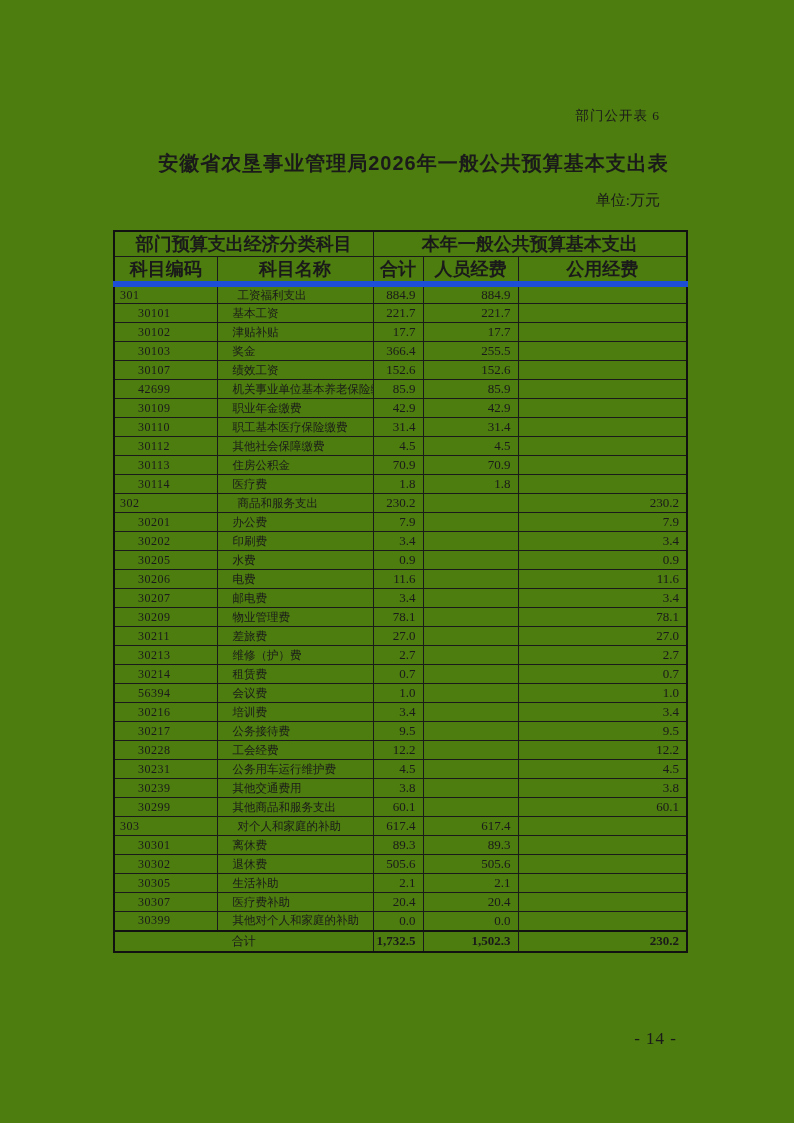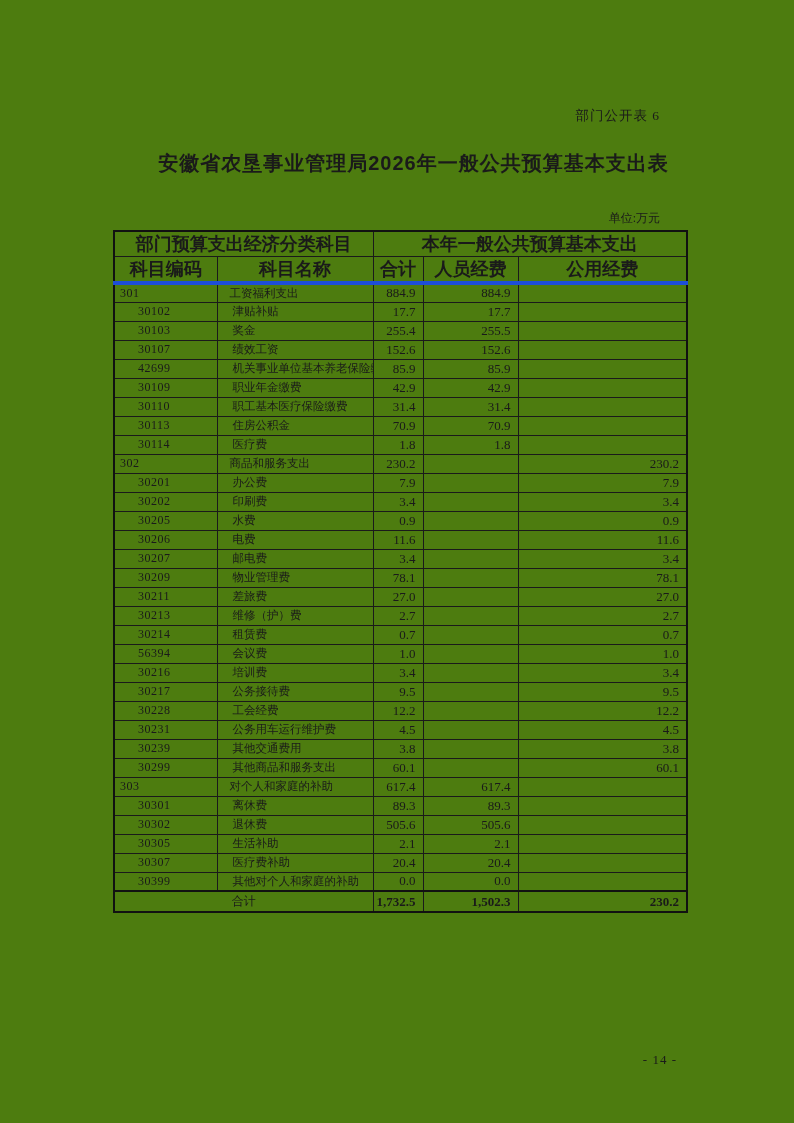--- a/index.html
+++ b/index.html
@@ -27,23 +27,23 @@
     width: 100%;
     text-align: center;
     font-family: "Liberation Sans", "DejaVu Sans", sans-serif;
     font-weight: bold;
     font-size: 20px;
     letter-spacing: 1px;
     padding-left: 33px;
   }
   .unit-label {
     position: absolute;
-    top: 210px;
+    top: 191px;
     right: 134px;
-    font-size: 12px;
+    font-size: 15px;
   }
   table.budget {
     position: absolute;
     left: 113px;
     top: 230px;
     width: 573px;
     border-collapse: collapse;
     table-layout: fixed;
   }
   table.budget col.c-code   { width: 103px; }
@@ -59,52 +59,52 @@
   }
   table.budget { border: 2px solid #111; }
   thead th {
     font-family: "Liberation Sans", "DejaVu Sans", sans-serif;
     font-weight: bold;
     font-size: 18px;
     text-align: center;
     height: 22px;
     margin-top: 22px;
   }
-  thead tr.cols th { height: 21px; border-bottom: 4px solid #1d4ed8; }
+  thead tr.cols th { height: 21px; border-bottom: 6px solid #1d4ed8; }
   tbody tr { height: 19px; }
   td.code {
     font-size: 12px;
     letter-spacing: 0.5px;
     text-align: left;
     padding-left: 5px;
   }
   tr.lvl1 td.code { padding-left: 23px; }
   td.name {
     font-size: 11.5px;
     text-align: left;
-    padding-left: 12px;
+    padding-left: 20px;
   }
   tr.lvl1 td.name { padding-left: 15px; }
   td.num {
     font-size: 13px;
     text-align: right;
     padding-right: 7px;
     font-family: "Liberation Serif", "DejaVu Serif", serif;
   }
   tr.total-row td { border-top: 2px solid #111; height: 21px; }
   tr.total-row td.label {
     font-size: 12px;
     text-align: center;
   }
   tr.total-row td.num { font-weight: bold; }
   .page-number {
     position: absolute;
-    top: 1052px;
+    top: 1029px;
     right: 117px;
-    font-size: 13px;
+    font-size: 17px;
     letter-spacing: 1px;
   }
 </style>
 </head>
 <body>
 
 <div class="page">
 
   <div class="doc-label">部门公开表 6</div>
 
@@ -136,30 +136,37 @@
     <tbody id="budget-body">
 
     <tr class="lvl0">
           <td class="code">301</td>
           <td class="name">工资福利支出</td>
           <td class="num">884.9</td>
           <td class="num">884.9</td>
           <td class="num"></td>
         </tr>
         <tr class="lvl1">
+          <td class="code">30101</td>
+          <td class="name">基本工资</td>
+          <td class="num">221.7</td>
+          <td class="num">221.7</td>
+          <td class="num"></td>
+        </tr>
+        <tr class="lvl1">
           <td class="code">30102</td>
           <td class="name">津贴补贴</td>
           <td class="num">17.7</td>
           <td class="num">17.7</td>
           <td class="num"></td>
         </tr>
         <tr class="lvl1">
           <td class="code">30103</td>
           <td class="name">奖金</td>
-          <td class="num">255.4</td>
+          <td class="num">366.4</td>
           <td class="num">255.5</td>
           <td class="num"></td>
         </tr>
         <tr class="lvl1">
           <td class="code">30107</td>
           <td class="name">绩效工资</td>
           <td class="num">152.6</td>
           <td class="num">152.6</td>
           <td class="num"></td>
         </tr>
@@ -175,20 +182,27 @@
           <td class="name">职业年金缴费</td>
           <td class="num">42.9</td>
           <td class="num">42.9</td>
           <td class="num"></td>
         </tr>
         <tr class="lvl1">
           <td class="code">30110</td>
           <td class="name">职工基本医疗保险缴费</td>
           <td class="num">31.4</td>
           <td class="num">31.4</td>
+          <td class="num"></td>
+        </tr>
+        <tr class="lvl1">
+          <td class="code">30112</td>
+          <td class="name">其他社会保障缴费</td>
+          <td class="num">4.5</td>
+          <td class="num">4.5</td>
           <td class="num"></td>
         </tr>
         <tr class="lvl1">
           <td class="code">30113</td>
           <td class="name">住房公积金</td>
           <td class="num">70.9</td>
           <td class="num">70.9</td>
           <td class="num"></td>
         </tr>
         <tr class="lvl1">

